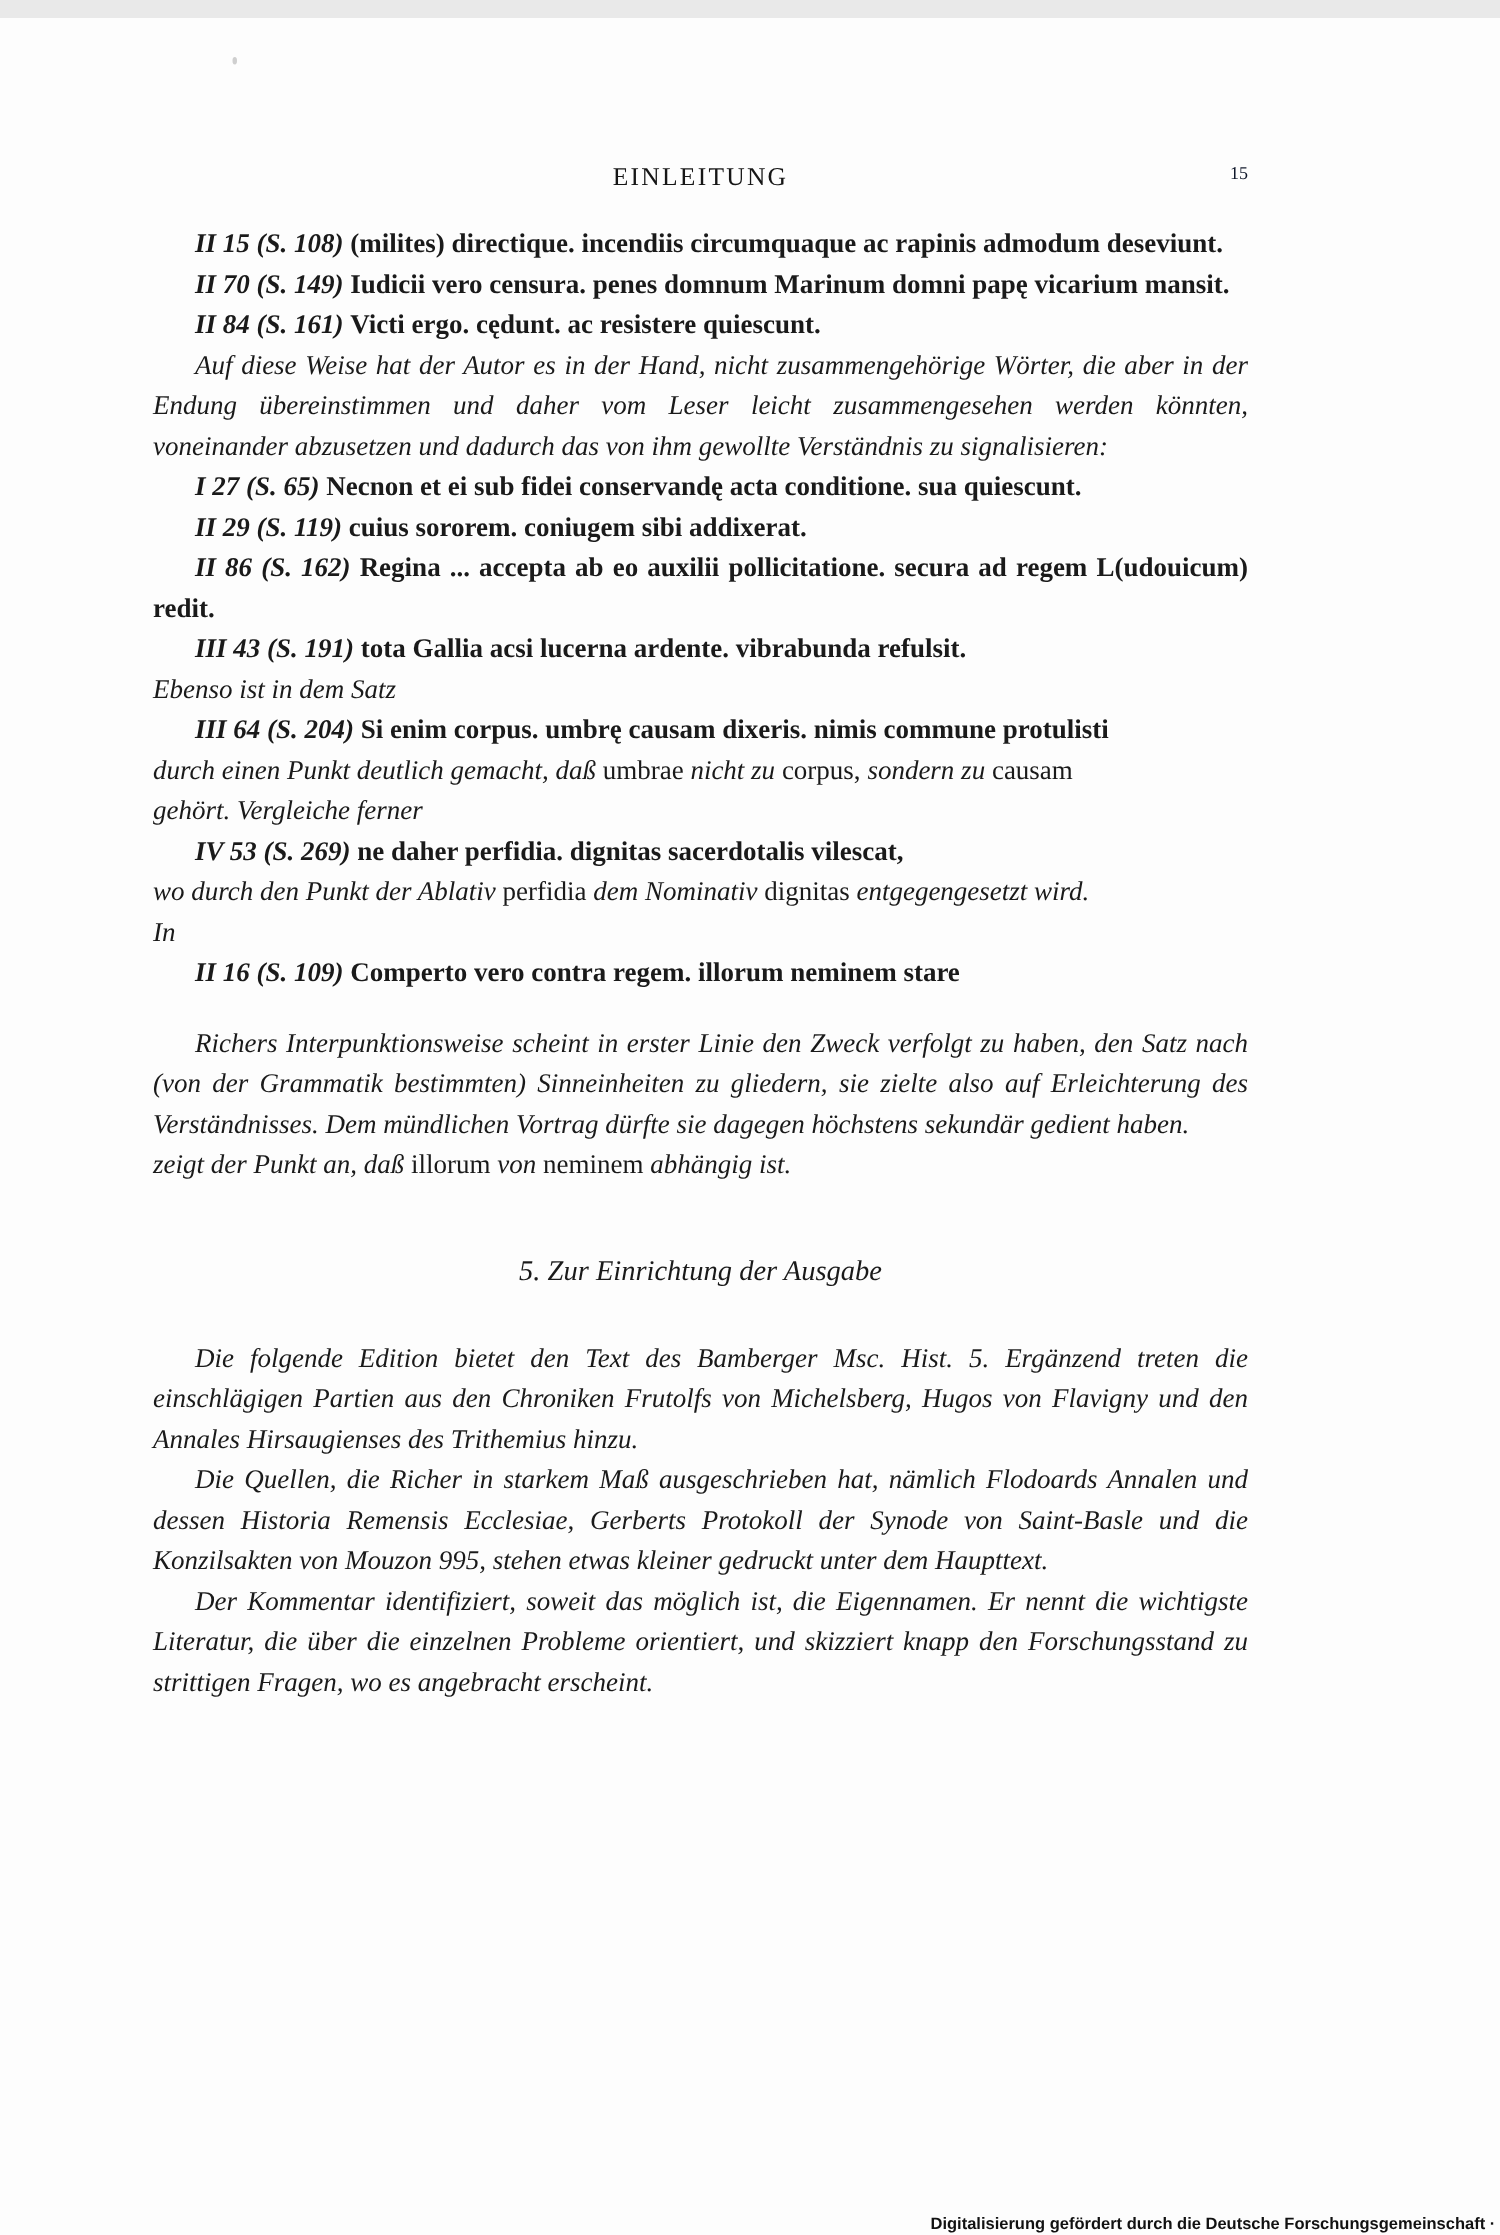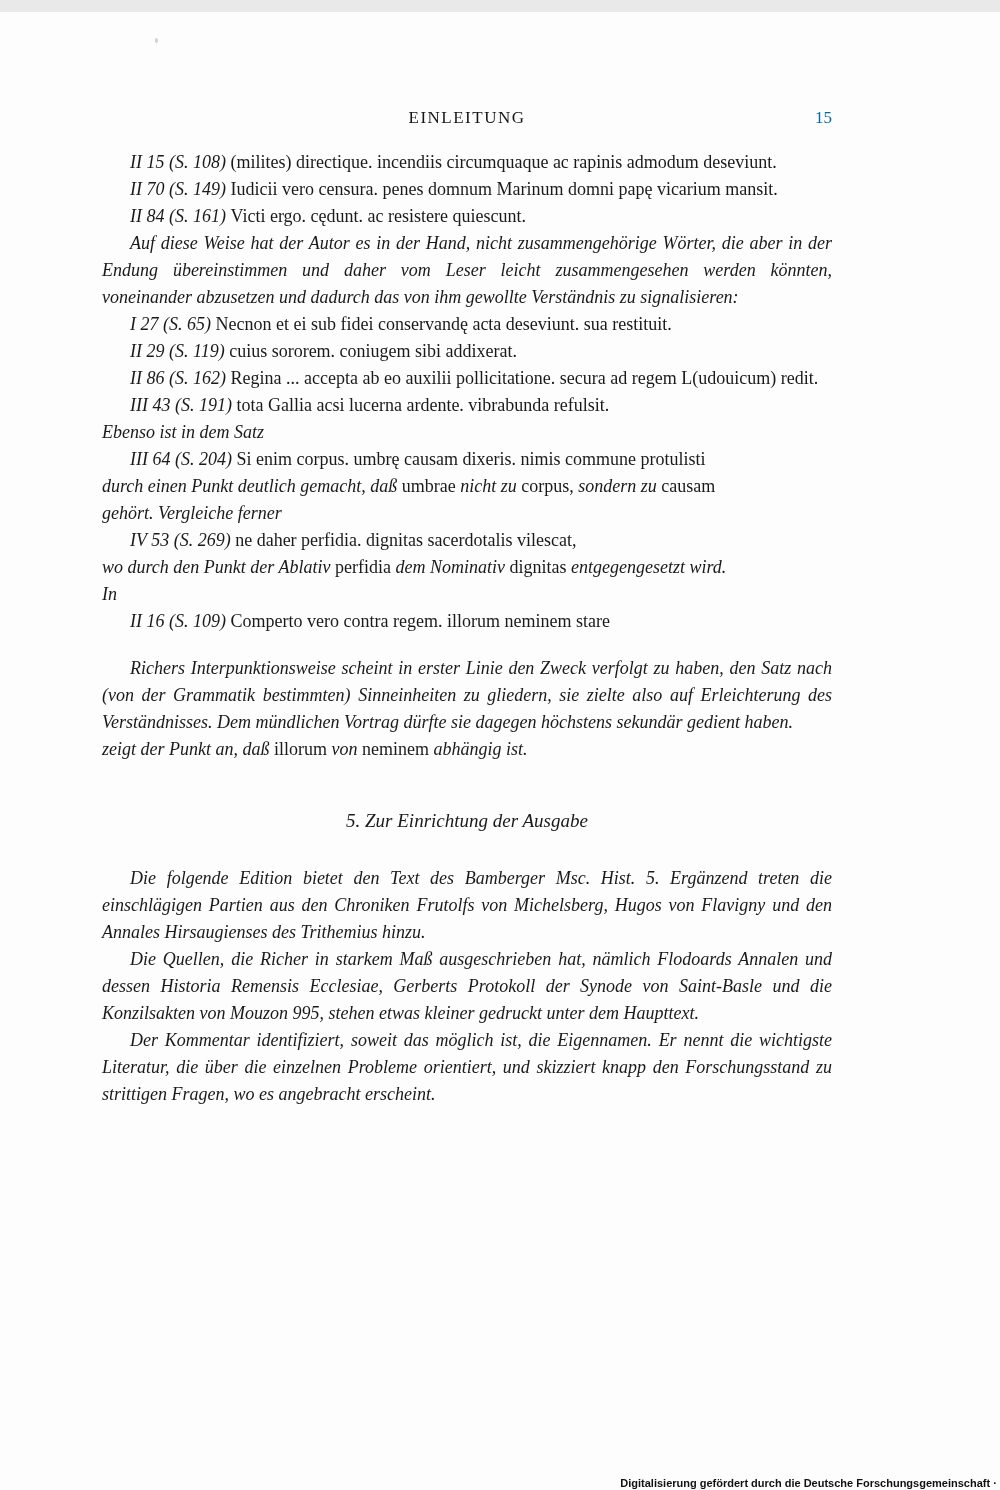--- a/index.html
+++ b/index.html
@@ -33,33 +33,33 @@
   .running-head .head-title {
     display: block;
     text-align: center;
     font-size: 17px;
     letter-spacing: 1.5px;
     color: #161616;
   }
   .running-head .page-num {
     position: absolute;
     right: 0; top: 0;
-    font-size: 17px;
-    color: #0369a1;
+    font-size: 12px;
+    color: #0f172a;
   }
   .body-text {
     position: absolute;
     left: 102px; top: 137px;
     width: 730px;
     font-size: 18px;
     line-height: 27px;
     text-align: justify;
   }
   .blk { margin: 0; text-align: justify; }
-  .blk.entry { text-indent: 28px; }
+  .blk.entry { text-indent: 28px; font-weight: bold; }
   .blk.comment { text-indent: 28px; font-style: italic; }
   .blk.flush { text-indent: 0; font-style: italic; }
   .blk.heading {
     text-align: center;
     text-indent: 0;
     font-style: italic;
     font-size: 19px;
     margin-top: 44px;
     margin-bottom: 31px;
   }
@@ -99,21 +99,21 @@
   <div class="running-head">
     <span class="head-title">EINLEITUNG</span>
     <span class="page-num">15</span>
   </div>
 
   <div class="body-text">
       <p class="blk entry"><span class="seg-cite">II 15 (S. 108) </span><span class="seg-roman">(milites) directique. incendiis circumquaque ac rapinis admodum deseviunt.</span></p>
       <p class="blk entry"><span class="seg-cite">II 70 (S. 149) </span><span class="seg-roman">Iudicii vero censura. penes domnum Marinum domni papę vicarium mansit.</span></p>
       <p class="blk entry"><span class="seg-cite">II 84 (S. 161) </span><span class="seg-roman">Victi ergo. cędunt. ac resistere quiescunt.</span></p>
       <p class="blk comment"><span class="seg-italic">Auf diese Weise hat der Autor es in der Hand, nicht zusammengehörige Wörter, die aber in der Endung übereinstimmen und daher vom Leser leicht zusammengesehen werden könnten, voneinander abzusetzen und dadurch das von ihm gewollte Verständnis zu signalisieren:</span></p>
-      <p class="blk entry"><span class="seg-cite">I 27 (S. 65) </span><span class="seg-roman">Necnon et ei sub fidei conservandę acta deseviunt. sua restituit.</span></p>
+      <p class="blk entry"><span class="seg-cite">I 27 (S. 65) </span><span class="seg-roman">Necnon et ei sub fidei conservandę acta conditione. sua quiescunt.</span></p>
       <p class="blk entry"><span class="seg-cite">II 29 (S. 119) </span><span class="seg-roman">cuius sororem. coniugem sibi addixerat.</span></p>
       <p class="blk entry"><span class="seg-cite">II 86 (S. 162) </span><span class="seg-roman">Regina ... accepta ab eo auxilii pollicitatione. secura ad regem L(udouicum) redit.</span></p>
       <p class="blk entry"><span class="seg-cite">III 43 (S. 191) </span><span class="seg-roman">tota Gallia acsi lucerna ardente. vibrabunda refulsit.</span></p>
       <p class="blk flush"><span class="seg-italic">Ebenso ist in dem Satz</span></p>
       <p class="blk entry"><span class="seg-cite">III 64 (S. 204) </span><span class="seg-roman">Si enim corpus. umbrę causam dixeris. nimis commune protulisti</span></p>
       <p class="blk flush"><span class="seg-italic">durch einen Punkt deutlich gemacht, daß </span><span class="seg-roman">umbrae </span><span class="seg-italic">nicht zu </span><span class="seg-roman">corpus, </span><span class="seg-italic">sondern zu </span><span class="seg-roman">causam</span><br><span class="seg-italic">gehört. Vergleiche ferner</span></p>
       <p class="blk entry"><span class="seg-cite">IV 53 (S. 269) </span><span class="seg-roman">ne daher perfidia. dignitas sacerdotalis vilescat,</span></p>
       <p class="blk flush"><span class="seg-italic">wo durch den Punkt der Ablativ </span><span class="seg-roman">perfidia </span><span class="seg-italic">dem Nominativ </span><span class="seg-roman">dignitas </span><span class="seg-italic">entgegengesetzt wird.</span><br><span class="seg-italic">In</span></p>
       <p class="blk entry"><span class="seg-cite">II 16 (S. 109) </span><span class="seg-roman">Comperto vero contra regem. illorum neminem stare</span></p>
       <p class="blk comment gap-md"><span class="seg-italic">Richers Interpunktionsweise scheint in erster Linie den Zweck verfolgt zu haben, den Satz nach (von der Grammatik bestimmten) Sinneinheiten zu gliedern, sie zielte also auf Erleichterung des Verständnisses. Dem mündlichen Vortrag dürfte sie dagegen höchstens sekundär gedient haben.</span></p>

